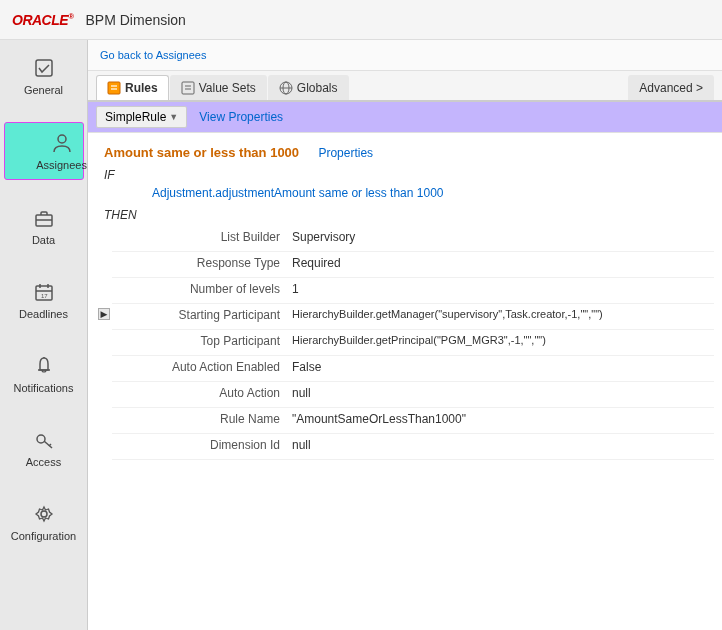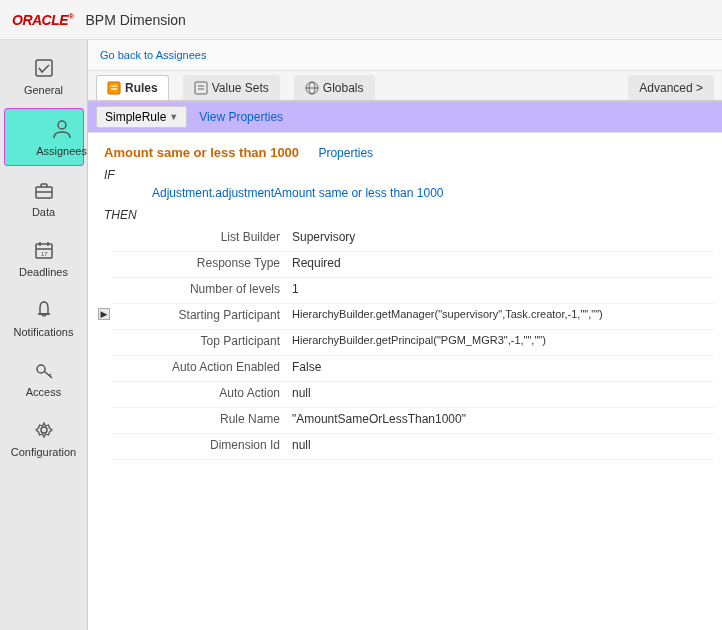--- a/index.html
+++ b/index.html
@@ -37,21 +37,21 @@
 
     
     .sidebar {
       width: 88px;
       background: #e8e8e8;
       border-right: 1px solid #ccc;
       display: flex;
       flex-direction: column;
       align-items: center;
       padding-top: 8px;
-      gap: 4px;
+      gap: 18px;
     }
     .sidebar-item {
       display: flex;
       flex-direction: column;
       align-items: center;
       justify-content: center;
       width: 80px;
       padding: 8px 4px;
       cursor: pointer;
       border-radius: 3px;
@@ -90,21 +90,21 @@
       cursor: pointer;
     }
 
     
     .tabs-bar {
       display: flex;
       align-items: center;
       border-bottom: 2px solid #ccc;
       padding: 0 8px;
       background: #f5f5f5;
-      gap: 14px;
+      gap: 1px;
       padding-top: 4px;
     }
     .tab {
       display: flex;
       align-items: center;
       gap: 4px;
       padding: 5px 10px;
       cursor: pointer;
       border: 1px solid transparent;
       border-bottom: none;

